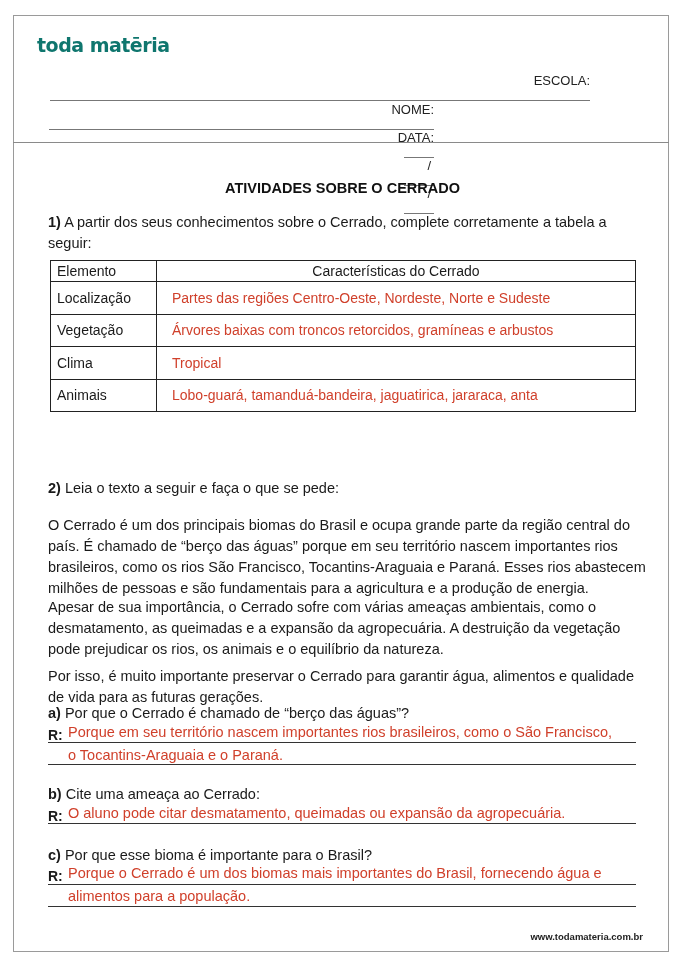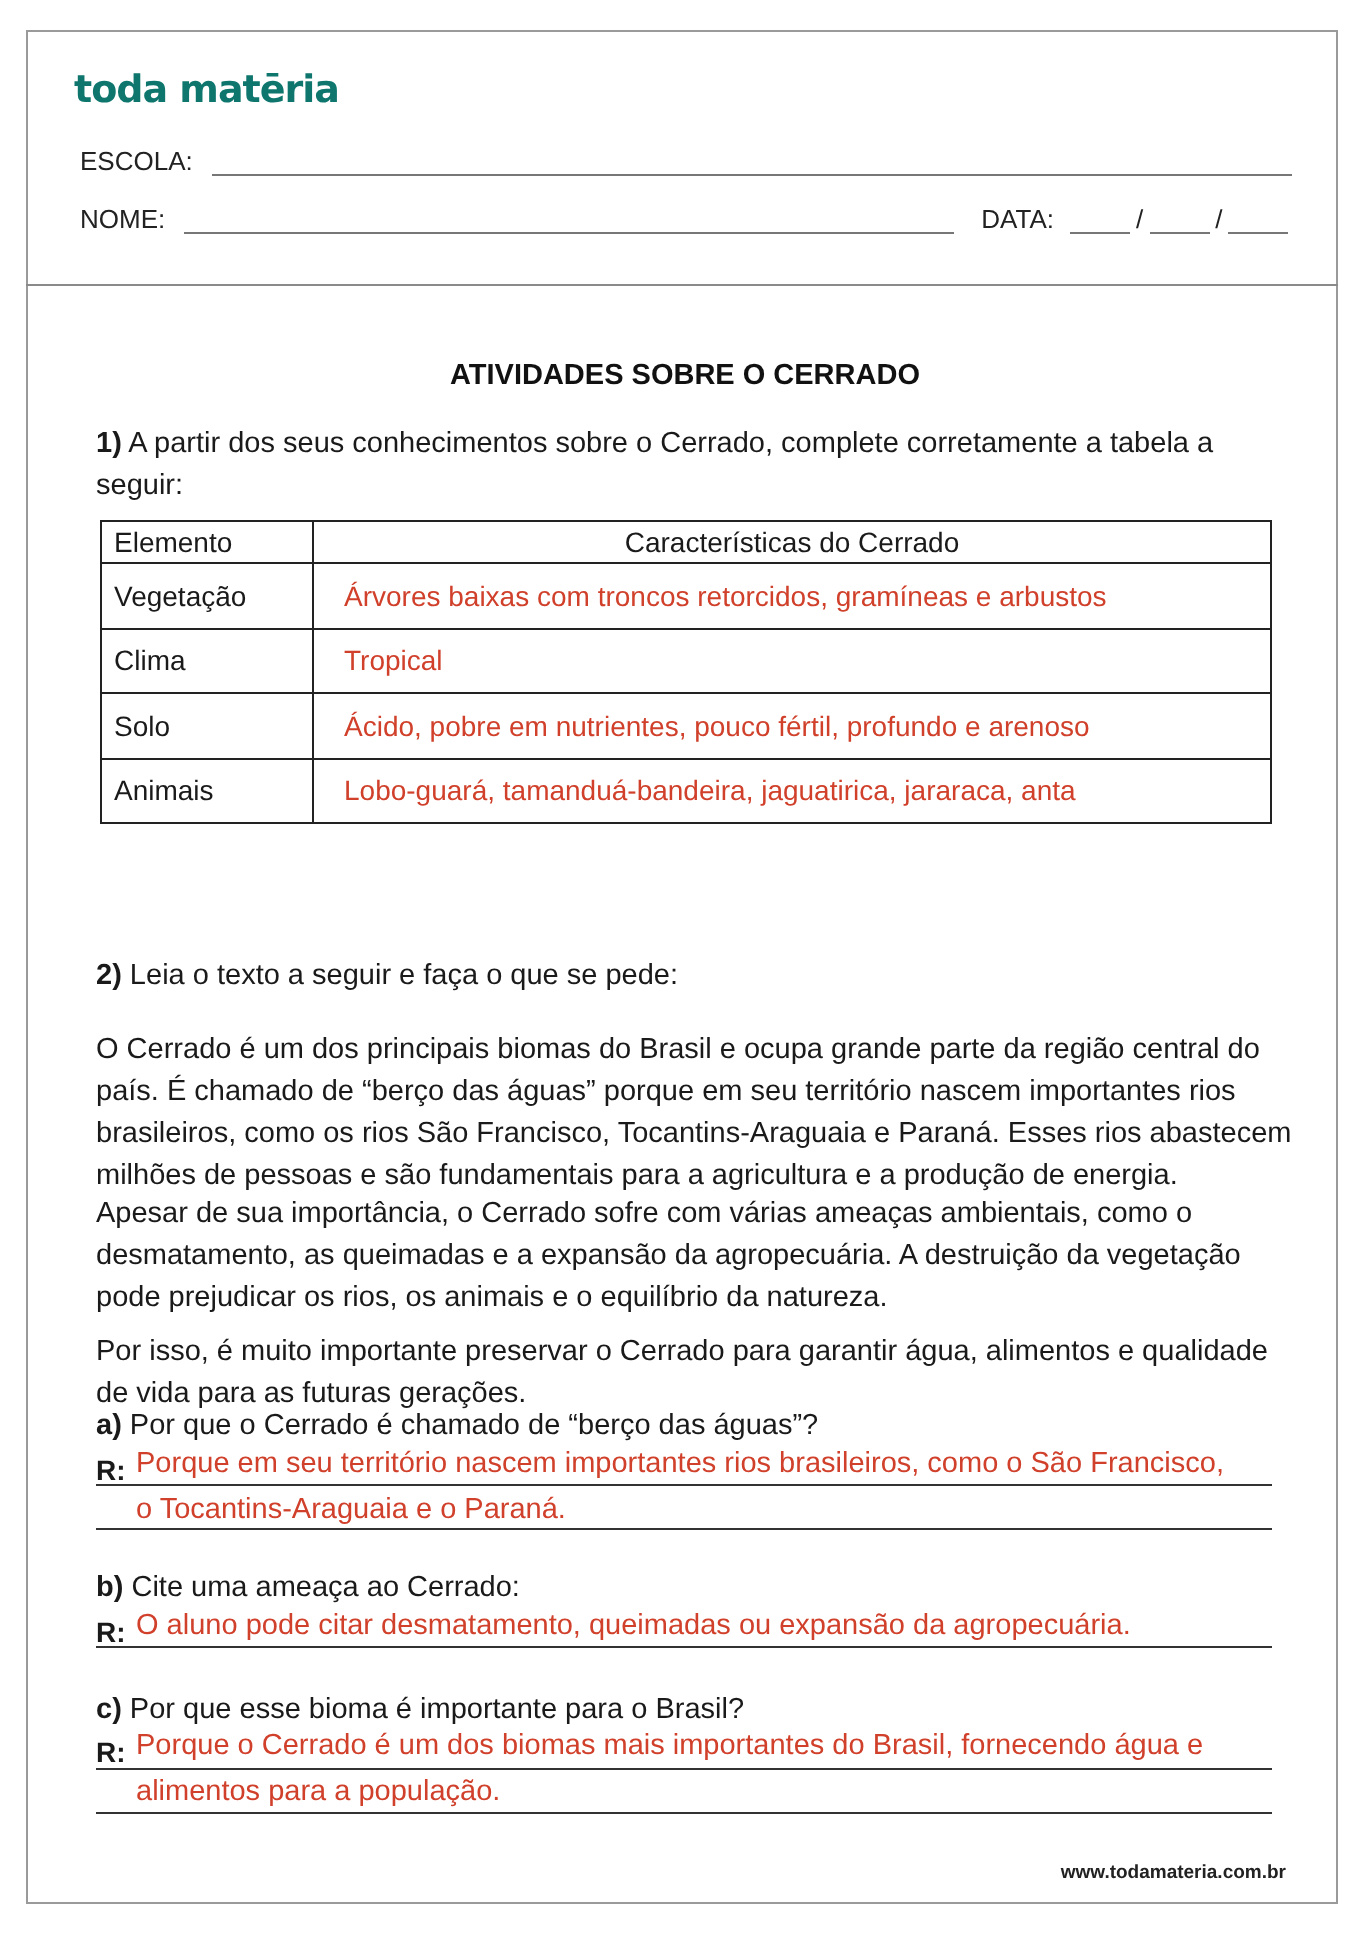--- a/index.html
+++ b/index.html
@@ -4,21 +4,21 @@
 <style>
   html, body { margin: 0; padding: 0; background: #ffffff; }
   body { width: 685px; height: 967px; position: relative; overflow: hidden;
          font-family: "Liberation Sans", sans-serif; color: #1a1a1a; }
   .frame { position: absolute; left: 13px; top: 15px; width: 656px; height: 937px;
            border: 1.5px solid #9a9a9a; box-sizing: border-box; }
   .header-divider { position: absolute; left: 13px; top: 142px; width: 656px; height: 0;
            border-top: 1.5px solid #8a8a8a; }
   .logo { position: absolute; left: 37px; top: 34px; font-size: 19px; font-weight: bold;
           letter-spacing: -0.5px; color: #0f766e; font-family: "DejaVu Sans", sans-serif; }
-  .field-row { position: absolute; left: 40px; font-size: 13px; color: #222; display: flex; align-items: flex-end; }
+  .field-row { position: absolute; left: 40px; font-size: 13px; color: #222; display: flex; align-items: flex-end; flex-direction: column; }
   .line { border-bottom: 1px solid #777; height: 12px; display: inline-block; }
   .title { position: absolute; left: 0; width: 685px; top: 180px; text-align: center;
            font-weight: bold; font-size: 14.5px; color: #111; }
   .q { position: absolute; left: 48px; width: 600px; font-size: 14.5px; line-height: 21px; color: #1a1a1a; }
   .q b { font-weight: bold; }
   table.cerrado { position: absolute; left: 50px; top: 260px; width: 586px; border-collapse: collapse; font-size: 14px; }
   table.cerrado td, table.cerrado th { border: 1.5px solid #222; padding: 0 0 0 6px; text-align: left; font-weight: normal; }
   table.cerrado th { height: 20px; }
   table.cerrado th.center { text-align: center; padding-left: 0; }
   table.cerrado td { height: 31.5px; }
@@ -60,30 +60,30 @@
   <b>1)</b><span> A partir dos seus conhecimentos sobre o Cerrado, complete corretamente a tabela a seguir:</span>
 </div>
 
 <table class="cerrado">
   <tbody>
       <tr>
     <th>Elemento</th>
     <th class="center">Características do Cerrado</th>
   </tr>
   <tr>
+    <td class="el">Localização</td>
+    <td class="val">Partes das regiões Centro-Oeste, Nordeste, Norte e Sudeste</td>
+  </tr>
+  <tr>
     <td class="el">Vegetação</td>
     <td class="val">Árvores baixas com troncos retorcidos, gramíneas e arbustos</td>
   </tr>
   <tr>
     <td class="el">Clima</td>
     <td class="val">Tropical</td>
-  </tr>
-  <tr>
-    <td class="el">Solo</td>
-    <td class="val">Ácido, pobre em nutrientes, pouco fértil, profundo e arenoso</td>
   </tr>
   <tr>
     <td class="el">Animais</td>
     <td class="val">Lobo-guará, tamanduá-bandeira, jaguatirica, jararaca, anta</td>
   </tr>
 </tbody>
   </table>
 
 <div class="q" style="top:478px;">
   <b>2)</b><span> Leia o texto a seguir e faça o que se pede:</span>

